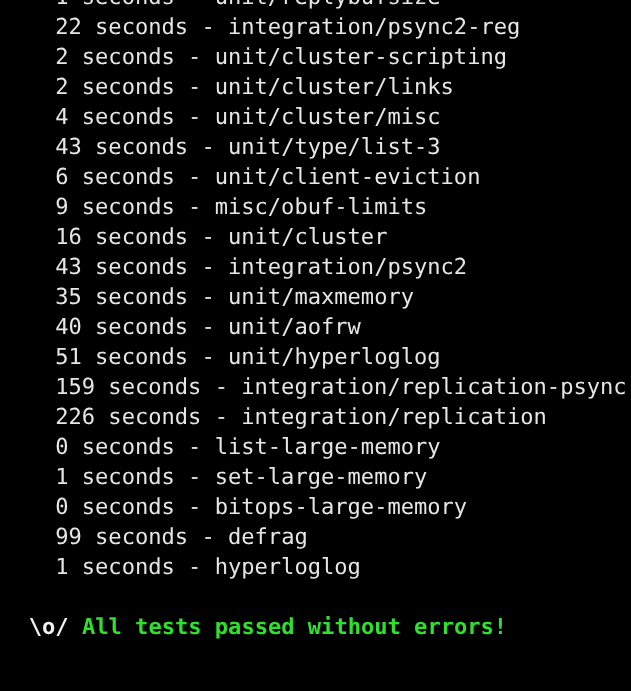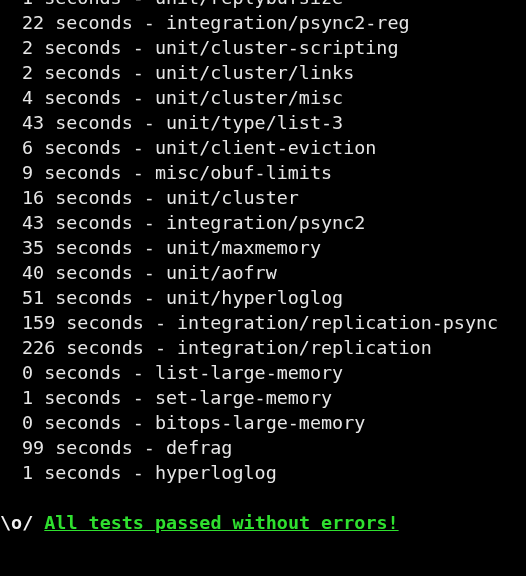--- a/index.html
+++ b/index.html
@@ -37,20 +37,21 @@
     top: -15px;
     width: 526px;
   }
 
   .term-line {
     height: 25px;
     line-height: 25px;
     white-space: pre;
     font-family: "DejaVu Sans Mono", monospace;
     letter-spacing: 0;
+    margin-left: 24px;
   }
 
   
   .timing-line {
     padding-left: 22px;
     color: #e6e6e6;
   }
 
   .blank-line {
     height: 25px;
@@ -61,21 +62,20 @@
     padding-left: 0;
     font-weight: bold;
   }
   .result-face {
     color: #f2f2f2;
     font-weight: bold;
   }
   .result-text {
     color: #2fe02f;
     font-weight: bold;
-    text-decoration: underline;
   }
 </style>
 </head>
 <body>
 
 <div id="terminal">
   <div id="scrollback">
       <div class="term-line timing-line"><span>1</span> <span>seconds</span> <span>-</span> <span>unit/replybufsize</span></div>
       <div class="term-line timing-line"><span>22</span> <span>seconds</span> <span>-</span> <span>integration/psync2-reg</span></div>
       <div class="term-line timing-line"><span>2</span> <span>seconds</span> <span>-</span> <span>unit/cluster-scripting</span></div>

